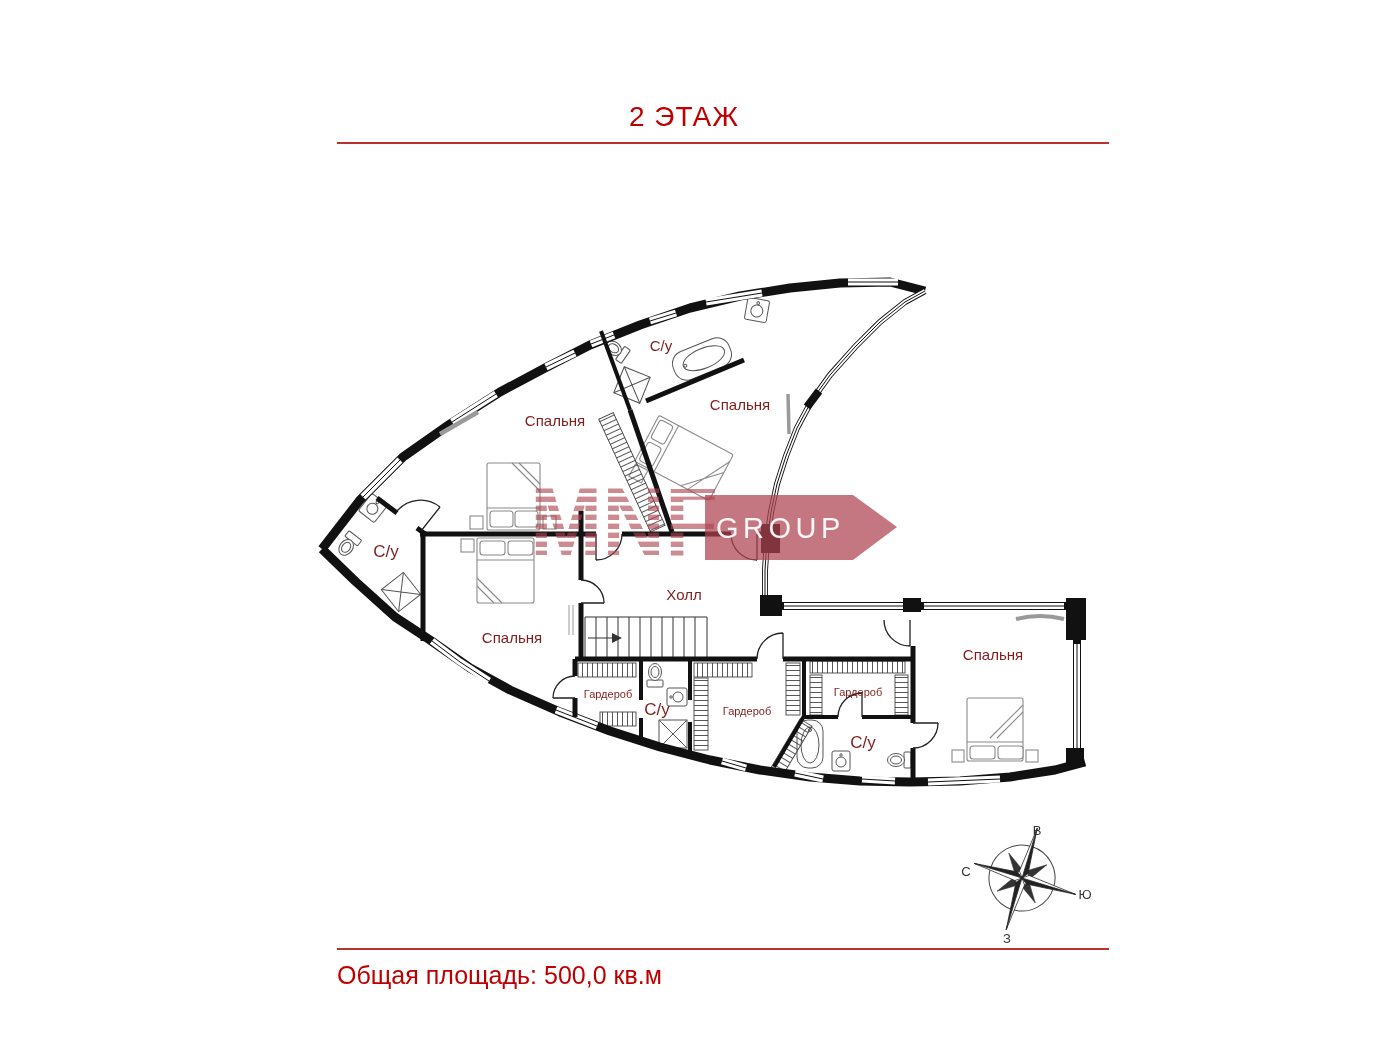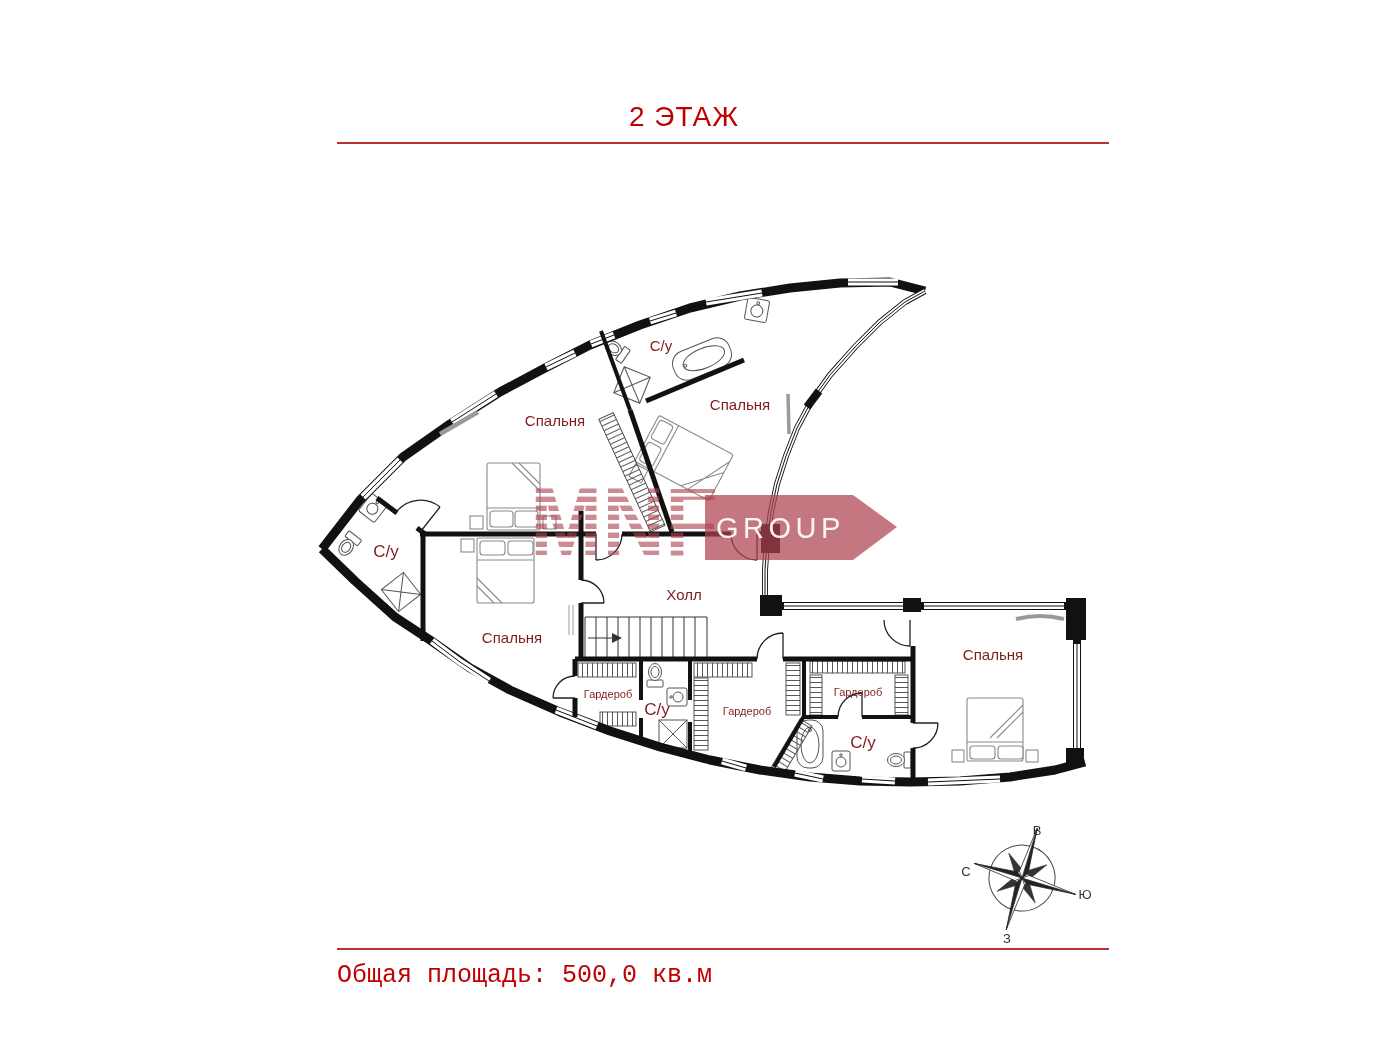--- a/index.html
+++ b/index.html
@@ -5,21 +5,21 @@
   html,body{margin:0;padding:0;background:#fff;}
   .page{position:relative;width:1400px;height:1050px;background:#fff;overflow:hidden;
         font-family:"Liberation Sans",sans-serif;}
   .plan-svg{position:absolute;left:0;top:0;}
   .page-title{position:absolute;left:684px;top:117px;transform:translate(-50%,-50%);
         font-size:28px;color:#c00000;letter-spacing:1px;white-space:nowrap;text-align:center;}
   .rule{position:absolute;left:337px;width:772px;height:2px;background:#b83232;}
   .rule-top{top:142px;}
   .rule-bottom{top:948px;}
   .area-label{position:absolute;left:337px;top:975px;transform:translateY(-50%);
-        font-size:25px;color:#c00000;white-space:nowrap;font-family:Liberation Mono, monospace;}
+        font-size:25px;color:#c00000;white-space:nowrap;}
   .label-layer{position:absolute;left:0;top:0;width:1400px;height:1050px;pointer-events:none;}
   .room-label{position:absolute;transform:translate(-50%,-50%);color:#7f1d1d;white-space:nowrap;}
   .room-label.s{font-size:11px;}
   .room-label.m{font-size:15px;}
   .room-label.l{font-size:17px;}
   .compass-label{position:absolute;transform:translate(-50%,-50%);color:#333;font-size:13px;}
 </style>
 </head>
 <body>
 

